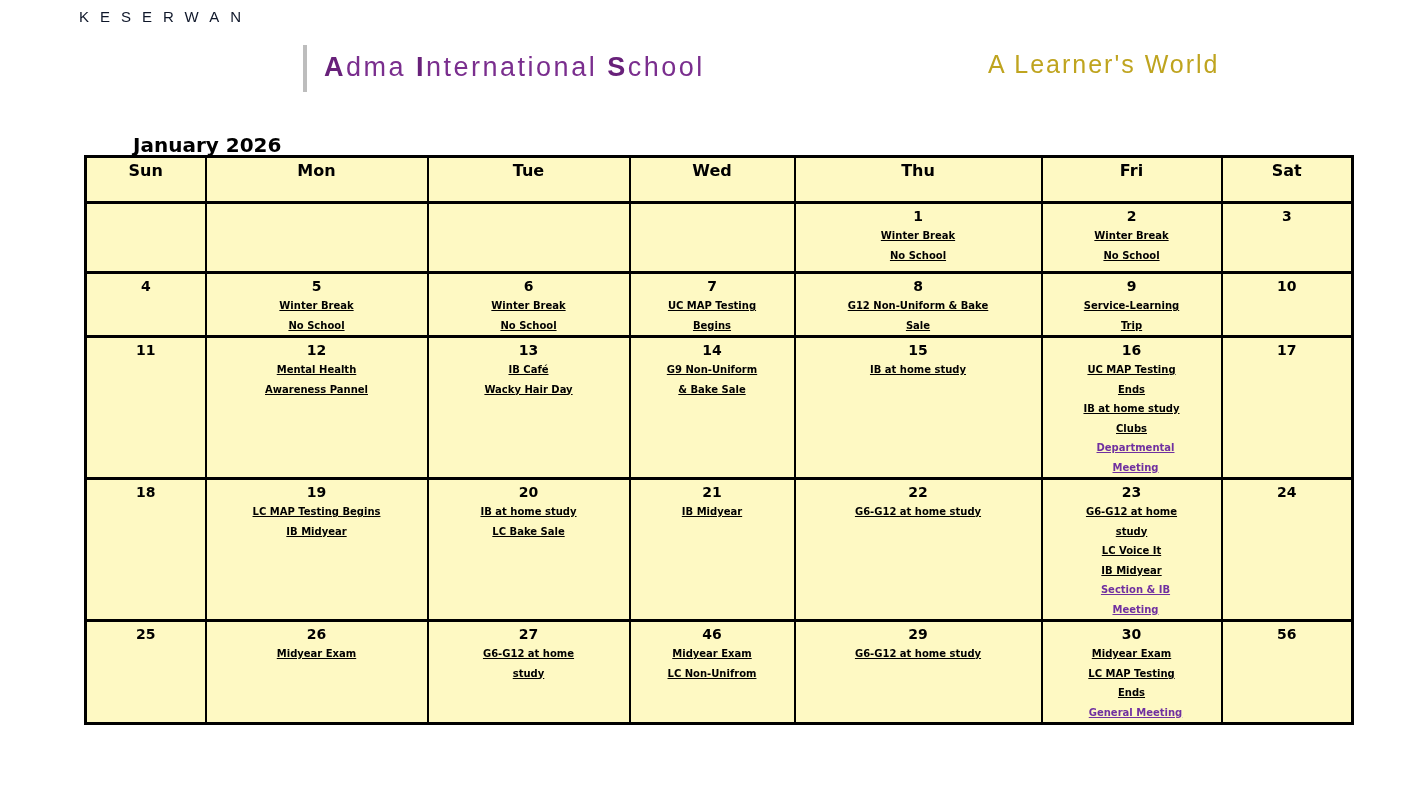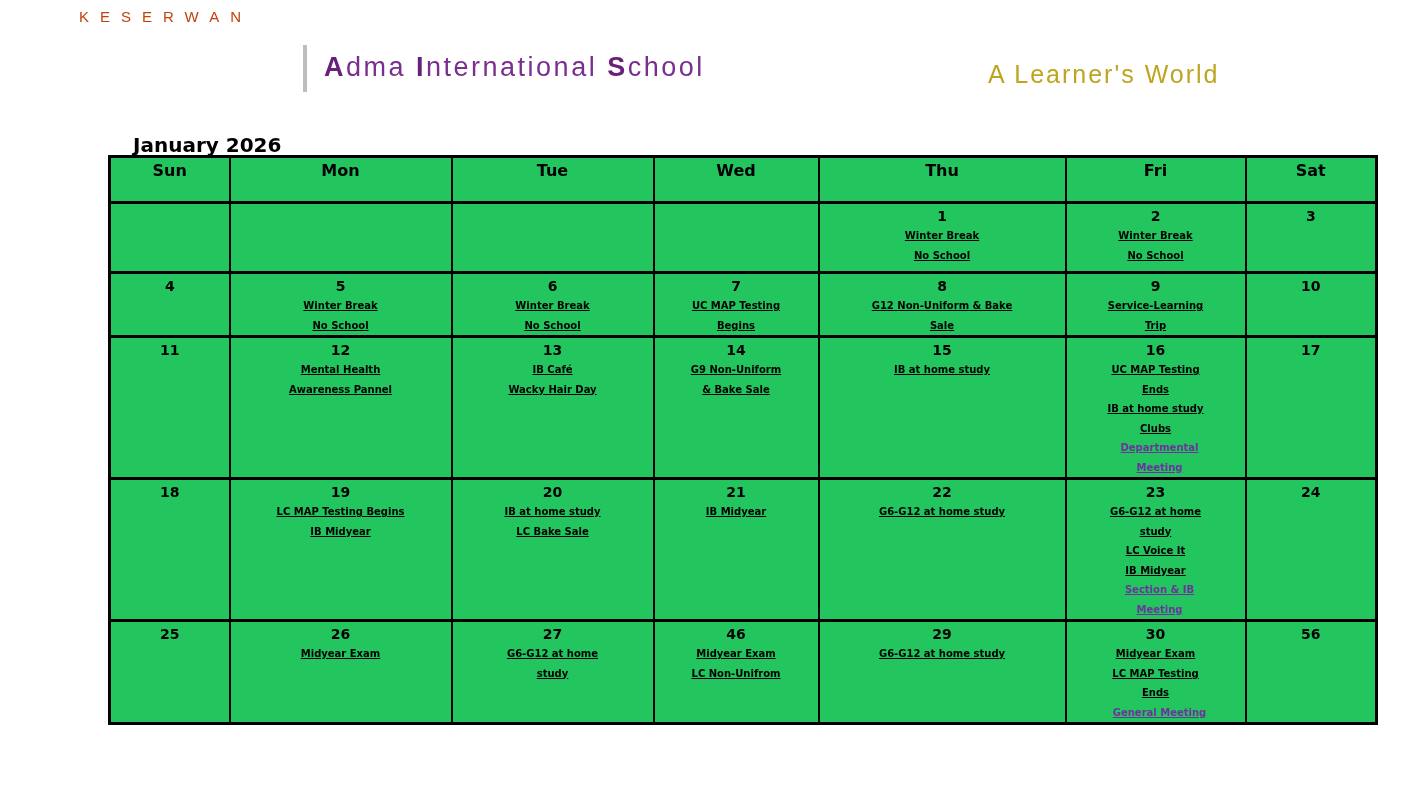--- a/index.html
+++ b/index.html
@@ -10,41 +10,41 @@
   
   .logo-block{position:absolute;left:75px;top:6px;width:230px;}
   .logo-row{display:flex;align-items:flex-end;height:92px;}
   .logo-letters{
     font-size:70px;font-weight:bold;line-height:0.92;letter-spacing:-4px;
     color:#72287F;font-family:"DejaVu Sans",sans-serif;
   }
   .logo-figure{width:36px;height:92px;margin:0 1px;flex:0 0 auto;}
   .logo-region{
     margin-top:2px;font-size:15px;font-weight:normal;letter-spacing:11px;
-    color:#c2410c;padding-left:4px;white-space:nowrap;
+    color:#0f172a;padding-left:4px;white-space:nowrap;
     font-family:"Liberation Sans",sans-serif;
   }
   .logo-divider{position:absolute;left:303px;top:45px;width:4px;height:47px;background:#bdbdbd;}
   .school-name{
     position:absolute;left:324px;top:52px;font-size:27px;letter-spacing:2.5px;
     color:#7A2E8E;font-family:"Liberation Sans",sans-serif;white-space:nowrap;
   }
   .school-name .initial{font-weight:bold;color:#68217A;}
   .tagline{
-    position:absolute;left:988px;top:60px;font-size:25px;letter-spacing:2px;
+    position:absolute;left:988px;top:50px;font-size:25px;letter-spacing:2px;
     color:#BFA41F;font-family:"Liberation Sans",sans-serif;white-space:nowrap;
   }
   
   .cal-title{
     position:absolute;left:133px;top:133px;font-size:20px;font-weight:bold;color:#000;
     font-family:"DejaVu Sans",sans-serif;
   }
   table.calendar{
-    position:absolute;left:108px;top:155px;width:1267px;
-    border-collapse:collapse;table-layout:fixed;background:#22c55e;
+    position:absolute;left:84px;top:155px;width:1267px;
+    border-collapse:collapse;table-layout:fixed;background:#fef9c3;
   }
   table.calendar th,table.calendar td{
     border-left:2px solid #000;border-right:2px solid #000;
     border-top:3px solid #000;border-bottom:3px solid #000;
     vertical-align:top;text-align:center;padding:3px 2px 0 2px;color:#000;
   }
   table.calendar{border:3px solid #000;}
   table.calendar th{
     height:40px;font-size:16px;font-weight:bold;font-family:"DejaVu Sans",sans-serif;
   }

